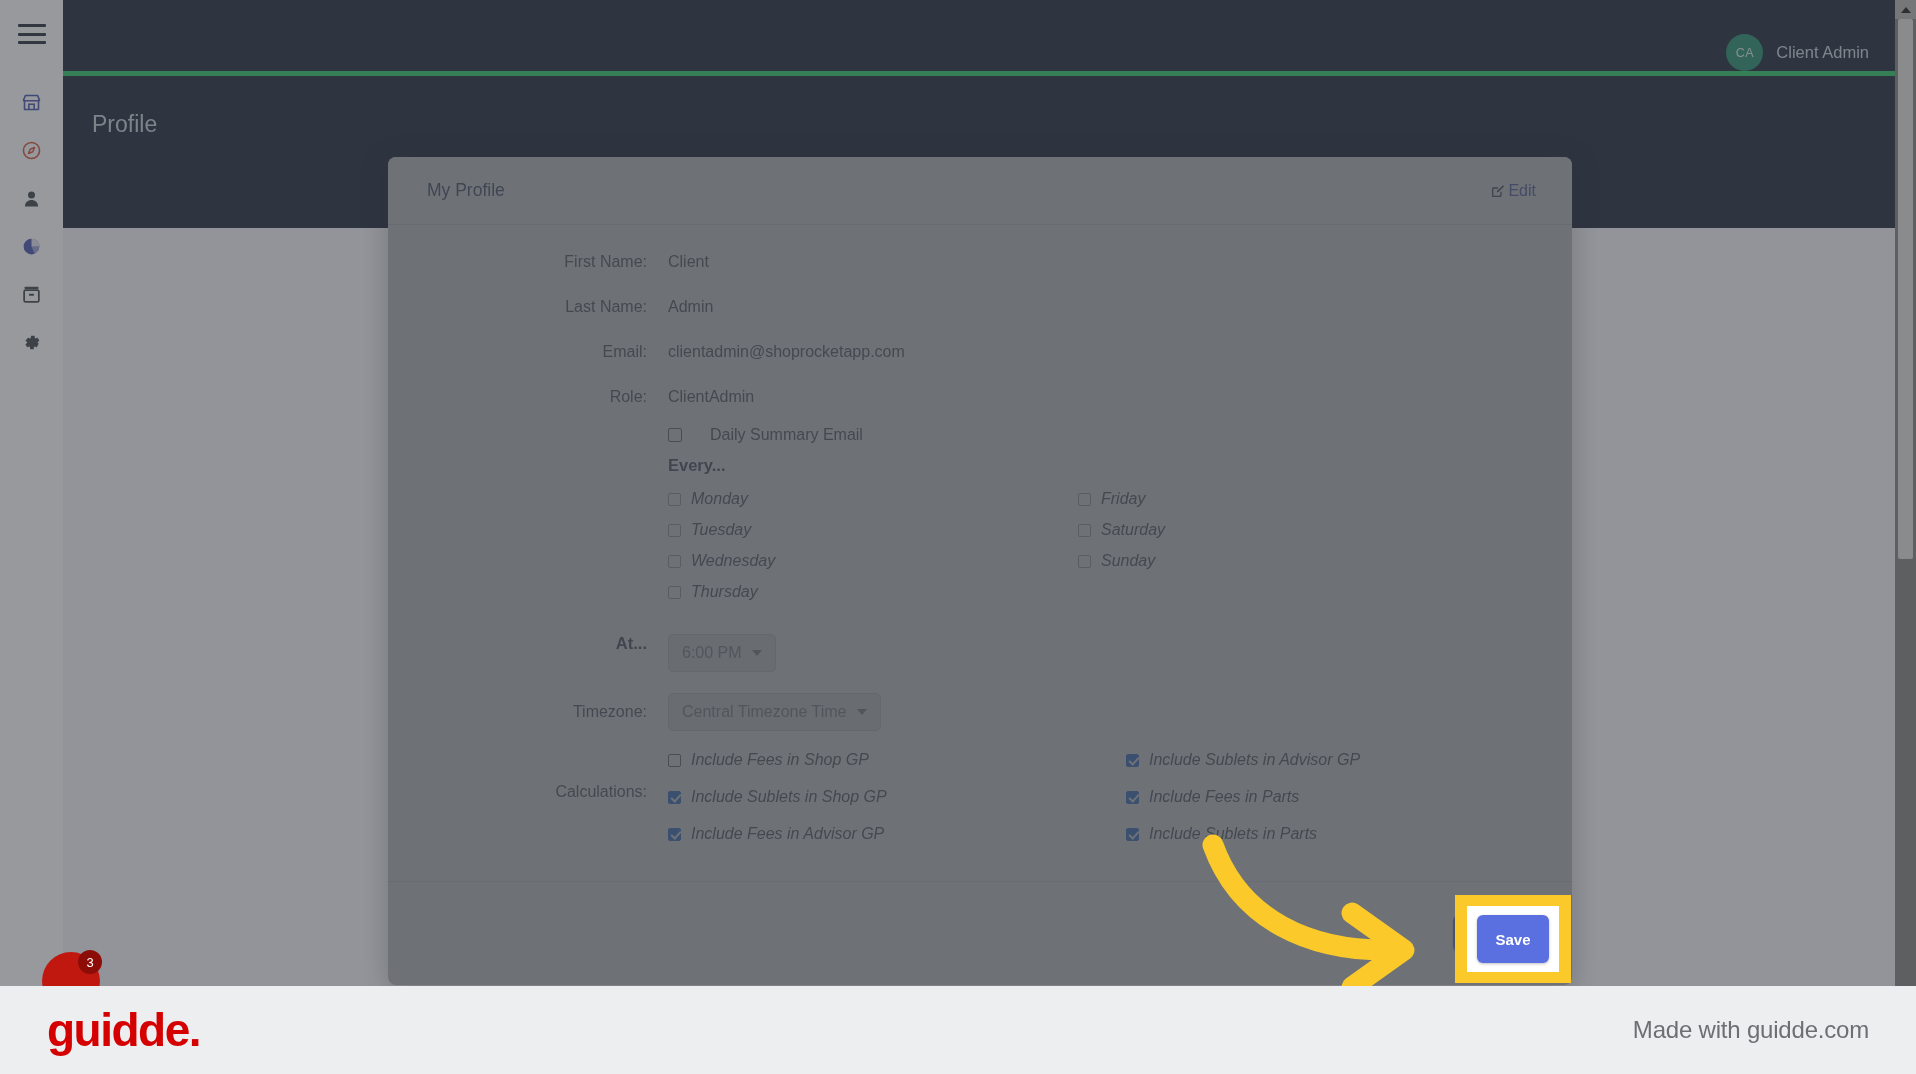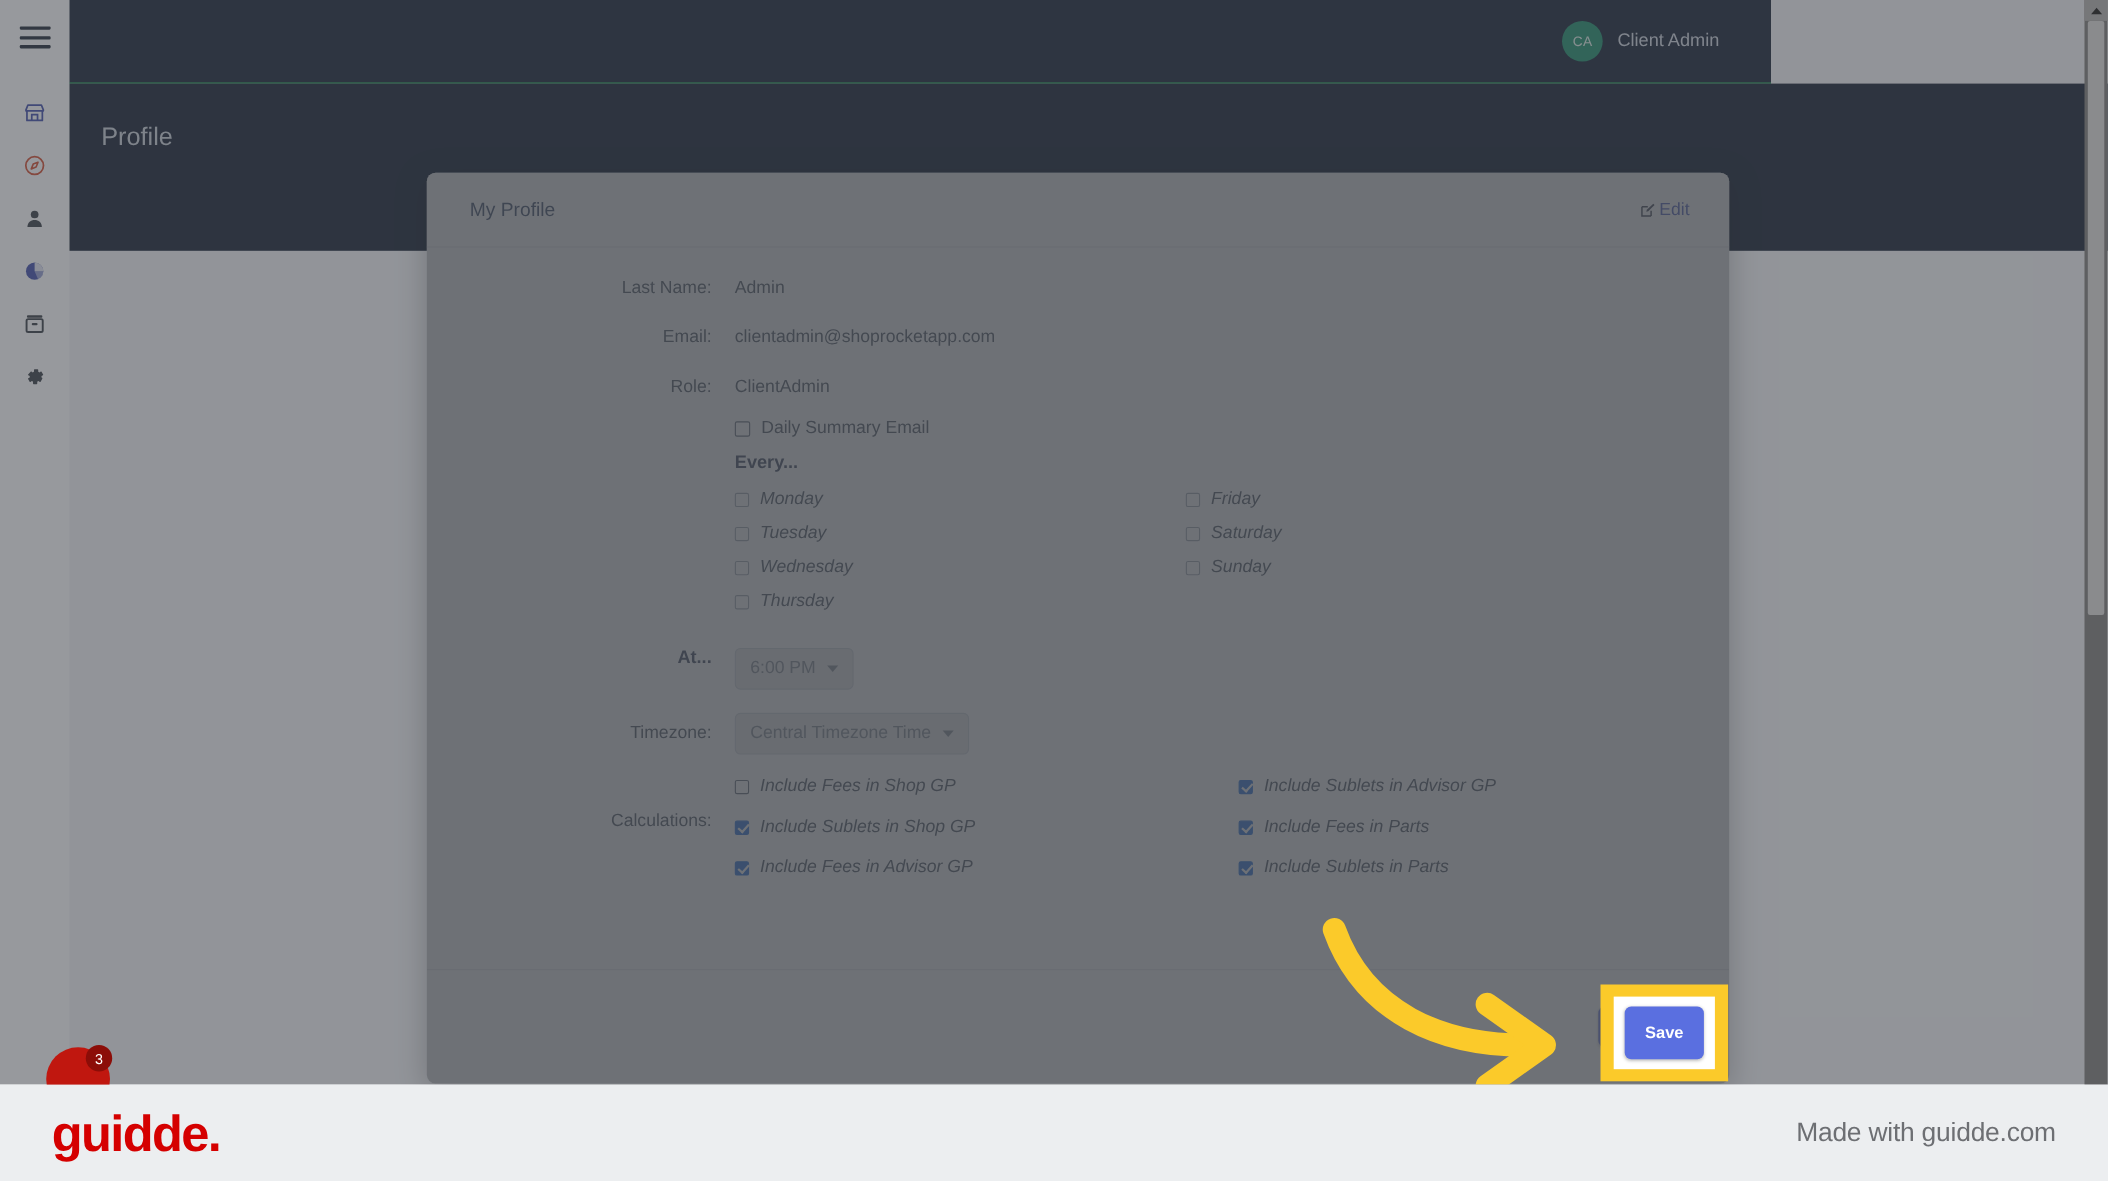--- a/index.html
+++ b/index.html
@@ -41,24 +41,24 @@
   #rail-spacer { height: 34px; }
 
   
   #main-col {
     position: absolute; left: 63px; top: 0;
     width: 1853px; height: 986px;
     background: #f3f4f6;
   }
   #topbar {
     position: absolute; left: 0; top: 0;
-    width: 1547px; height: 76px;
+    width: 1853px; height: 76px;
     background: #111c2e;
-    border-bottom: 1px solid #22c55e;
-    display: flex; align-items: center; justify-content: flex-end;
+    border-bottom: 5px solid #22c55e;
+    display: flex; align-items: flex-end; justify-content: flex-end;
     padding-right: 47px;
   }
   #user-chip { display: flex; align-items: center; gap: 13px; cursor: pointer; }
   #avatar {
     width: 37px; height: 37px; border-radius: 50%;
     background: #1a8765; color: #d7e6df;
     font-size: 12.5px; letter-spacing: .4px;
     display: flex; align-items: center; justify-content: center;
   }
   #user-name { color: #c9cfd8; font-size: 16.5px; }
@@ -116,21 +116,21 @@
   .cb.on .box::after {
     content: ""; position: absolute; left: 4px; top: 0.5px;
     width: 4px; height: 8px; border: solid #fff;
     border-width: 0 2px 2px 0; transform: rotate(42deg);
   }
   .cbrow { display: flex; align-items: center; gap: 10px; margin-bottom: 13px; font-style: italic; }
   .cbrow span.txt { font-size: 16px; color: #3e4855; line-height: 18px; }
 
   #dse-row { display: flex; align-items: center; gap: 10px; margin-bottom: 12px; }
   #dse-row .cb { width: 14px; height: 14px; flex: 0 0 14px; }
-  #dse-row .txt { font-size: 16px; color: #3e4855; }
+  #dse-row .txt { font-size: 16px; color: #3e4855; margin-left: 18px; }
 
   #every-label { font-size: 16.5px; font-weight: 700; color: #2c3850; margin: 8px 0 15px 0; }
 
   #days-grid { display: flex; }
   #days-left { width: 410px; }
   #days-right { width: 410px; }
   #days-grid .cbrow { margin-bottom: 13px; }
 
   #at-row { display: flex; align-items: flex-start; margin-top: 20px; }
   #at-label { width: 244px; text-align: right; padding-right: 21px;
@@ -336,20 +336,24 @@
           <path d="M4 7.5 H12" fill="none" stroke="#2c3242" stroke-width="2"></path>
           <path d="M16.5 20 V13" fill="none" stroke="#2c3242" stroke-width="2"></path>
           <path d="M19.5 3.2 L21.2 4.9 L12.6 13.5 L10 14.2 L10.7 11.6 Z" fill="#2c3242"></path>
         </svg>
         <span>Edit</span>
       </div>
     </div>
 
     <div id="modal-body">
 
+      <div class="frow">
+        <div class="flabel">First Name:</div>
+        <div class="fval">Client</div>
+      </div>
 
       <div class="frow">
         <div class="flabel">Last Name:</div>
         <div class="fval">Admin</div>
       </div>
 
       <div class="frow">
         <div class="flabel">Email:</div>
         <div class="fval">clientadmin@shoprocketapp.com</div>
       </div>

